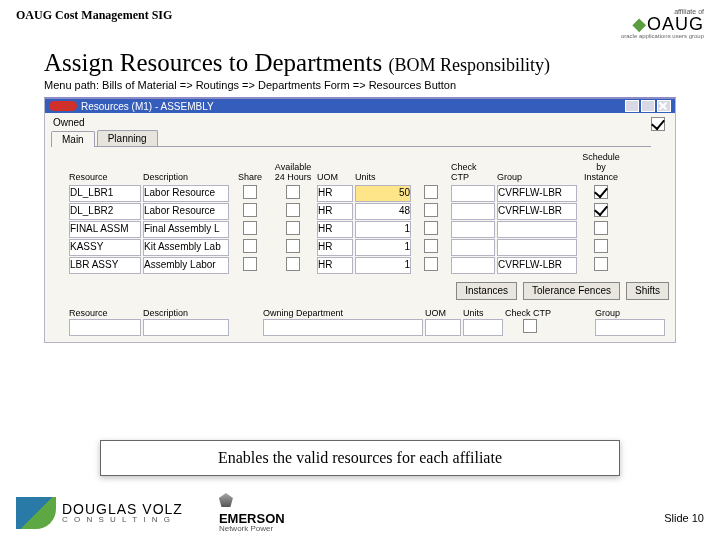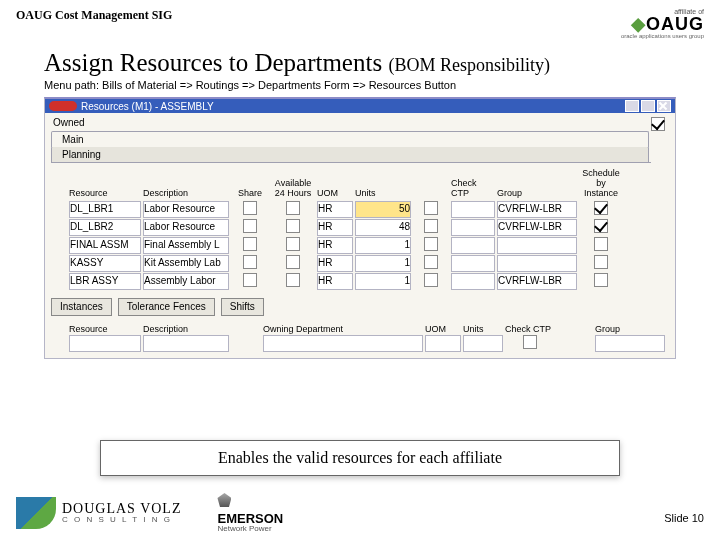--- a/index.html
+++ b/index.html
@@ -1,61 +1,61 @@
 <!DOCTYPE html>
 <html><head>
 <meta charset="utf-8">
 <style>
   * { box-sizing: border-box; margin: 0; padding: 0; }
   body { width: 720px; height: 540px; background: #fff; font-family: Arial, sans-serif; position: relative; overflow: hidden; }
   .header { display: flex; justify-content: space-between; align-items: flex-start; padding: 8px 16px 4px; }
   .header-title { font-weight: bold; font-size: 12px; font-family: Georgia, serif; }
   .logo-oaug { text-align: right; line-height: 1; }
   .logo-oaug .aff { font-size: 7px; color: #555; }
-  .logo-oaug .main { font-size: 18px; font-weight: bold; letter-spacing: 1px; }
+  .logo-oaug .main { font-size: 18px; font-weight: normal; letter-spacing: 1px; }
   .logo-oaug .main .q { color: #5a9e3f; display:inline-block; position:relative; }
   .logo-oaug .sub { font-size: 6px; color: #666; }
   .slide-title { font-family: Georgia, serif; font-size: 25px; padding: 6px 0 2px 44px; }
   .slide-sub { font-family: Georgia, serif; font-size: 18px; }
   .menu-path { font-size: 11px; padding: 0 0 6px 44px; color: #000; }
   .form-wrap { margin: 0 44px; border: 1px solid #b5b5c7; border-top: 2px solid #8c8cc7; background: #faf9f7; }
   .form-titlebar { background: #355dbb; color: #fff; font-size: 10px; display: flex; justify-content: space-between; align-items: center; padding: 1px 4px; }
   .form-titlebar .left { display:flex; align-items:center; gap:4px; }
   .form-titlebar .x { width:10px; height:10px; display:inline-block; position:relative; }
   .form-titlebar .x::before, .form-titlebar .x::after { content:''; position:absolute; width:2px; height:10px; background:#fff; left:4px; }
   .form-titlebar .x::before { transform:rotate(45deg);} .form-titlebar .x::after { transform:rotate(-45deg);}
   .oracle-icon { width: 28px; height: 10px; background: #d0302a; border-radius: 5px; display:inline-block; }
   .winbtns { display:flex; gap:2px; }
   .winbtn { width:14px; height:12px; background:#d9d9e6; border:1px solid #fff; display:inline-block; }
   .form-body { background:#f7f5ef; padding:4px 6px 6px; font-size:10px; }
   .owned-label { font-size:10px; padding:2px 0 0 2px; }
   .owned-chk { float:right; margin-right:4px; }
-  .tabs { border-bottom:1px solid #a0a0b0; margin-top:2px; display:flex; gap:0;flex-direction:column; }
+  .tabs { border-bottom:1px solid #a0a0b0; margin-top:2px; display:flex; gap:0; }
   .tab { background:#e6e4dc; border:1px solid #a0a0b0; border-bottom:none; padding:2px 10px; font-size:10px; border-radius:2px 2px 0 0; margin-right:2px; }
   .tab.active { background:#f7f5ef; position:relative; top:1px; }
   .grid-area { margin-top:6px; }
   .grid-headers { display:grid; grid-template-columns: 16px 72px 86px 38px 44px 36px 56px 36px 44px 80px 44px; font-size:9px; align-items:end; gap:2px; }
   .grid-headers >div { text-align:left; line-height:1.1; padding-bottom:1px; }
   .grid-headers .c { text-align:center; }
   .grid-row { display:grid; grid-template-columns: 16px 72px 86px 38px 44px 36px 56px 36px 44px 80px 44px; gap:2px; align-items:center; margin-top:1px; }
   .cell { background:#fff; border:1px solid #b3b3c3; height:17px; font-size:10px; padding:1px 0; overflow:hidden; white-space:nowrap; }
   .cell.y { background:#ffe58a; }
   .cell.r { text-align:right; }
   .ck { width:14px; height:14px; background:#fff; border:1px solid #888; display:inline-block; margin:auto; position:relative; }
   .ck.on::after { content:''; position:absolute; left:2px; top:-1px; width:6px; height:10px; border:solid #000; border-width:0 2px 2px 0; transform:rotate(40deg); }
-  .action-row { display:flex; gap:6px; justify-content:flex-start; margin-top:8px; }
+  .action-row { display:flex; gap:6px; justify-content:flex-end; margin-top:8px; }
   .btn { background:#e8e6de; border:1px solid #888; padding:2px 8px; font-size:10px; height:18px; }
   .borrowed { margin-top:8px; }
   .b-headers { display:grid; grid-template-columns:16px 72px 86px 30px 160px 36px 40px 50px 36px 70px; font-size:9px; gap:2px; align-items:end; }
   .callout { position:absolute; left:50%; transform:translateX(-50%); bottom:64px; width:520px; background:#fff; border:1px solid #666; box-shadow:0 2px 6px rgba(0,0,0,0.25); padding:8px; text-align:center; font-family:Georgia,serif; font-size:16px; }
   .footer { position:absolute; bottom:0; left:0; right:0; height:54px; display:flex; align-items:center; padding:0 16px; }
   .dv-logo { display:flex; align-items:center; gap:6px; }
   .dv-swoosh { width:40px; height:32px; background:linear-gradient(135deg,#2a7aa8 50%,#5ea843 50%); border-radius:0 0 20px 0; }
   .dv-text { line-height:1; }
-  .dv-text .t1 { font-size:14px; font-family:Liberation Serif, serif; letter-spacing:1px; }
+  .dv-text .t1 { font-size:14px; font-family:Liberation Sans, sans-serif; letter-spacing:1px; }
   .dv-text .t2 { font-size:8px; color:#555; letter-spacing:2px; }
   .emerson { margin-left:36px; line-height:1; text-align:left; }
   .emerson .eicon { width:14px; height:14px; display:inline-block; background:linear-gradient(180deg,#a8a8a8,#555); clip-path:polygon(50% 0,100% 35%,82% 100%,18% 100%,0 35%); margin-bottom:2px;}
   .emerson .t1 { font-size:13px; font-weight:bold; font-family:Arial; }
   .emerson .t2 { font-size:8px; color:#555; }
   .slideno { position:absolute; right:16px; bottom:16px; font-size:11px; }
 </style>
 </head>
 <body>
 

